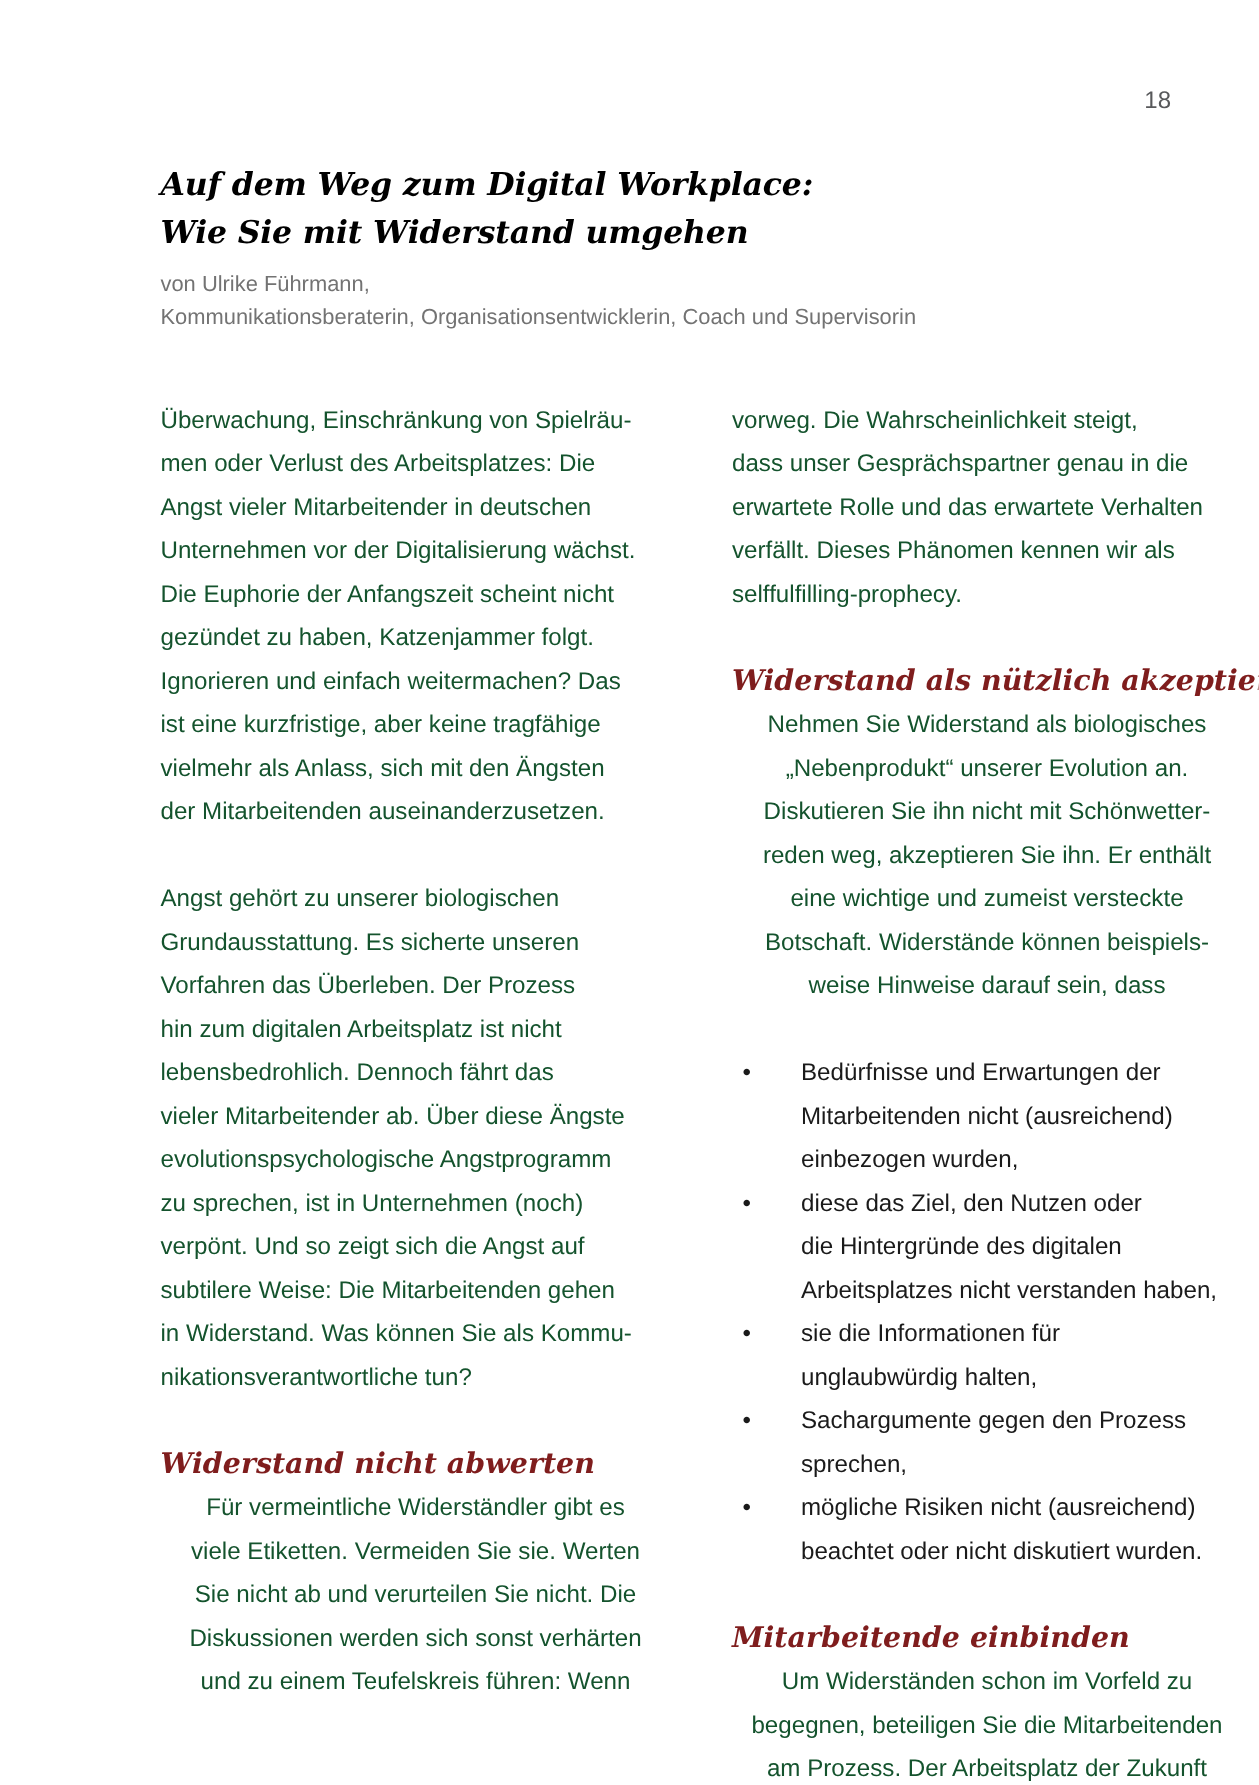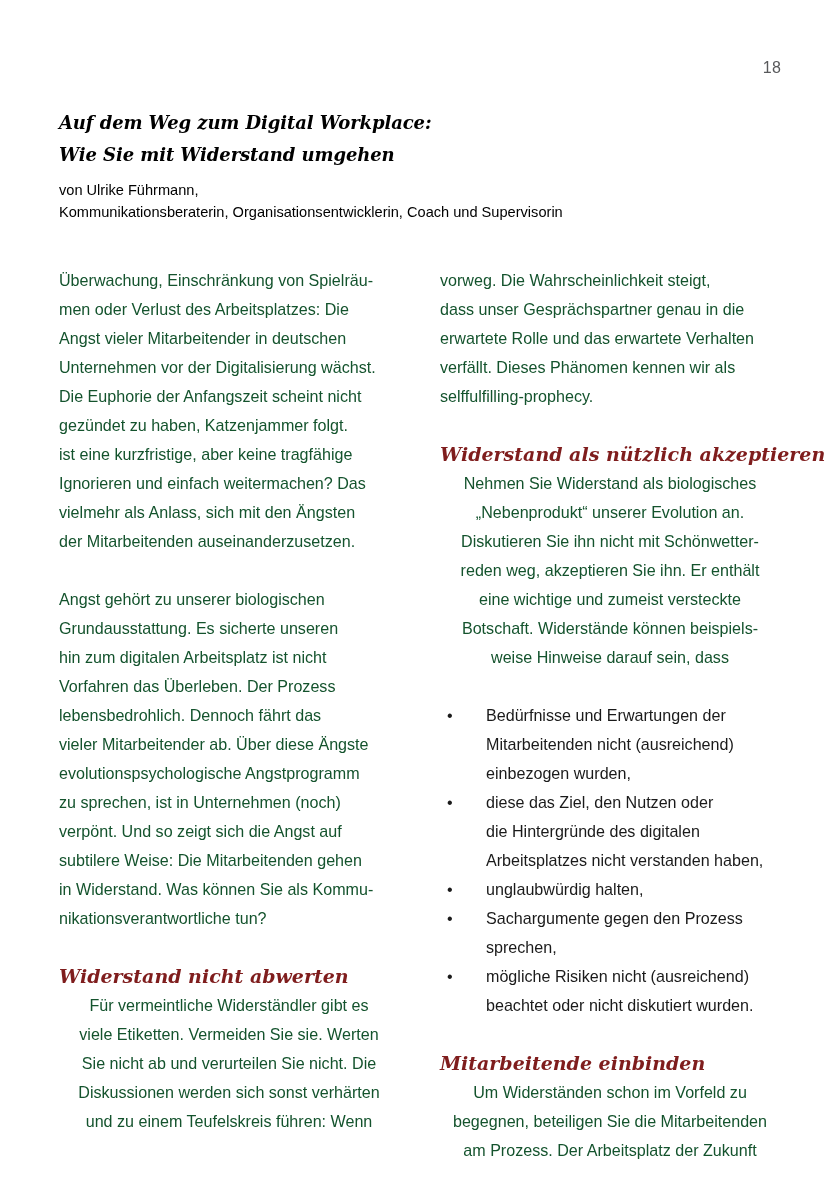--- a/index.html
+++ b/index.html
@@ -14,20 +14,21 @@
     position: relative;
     font-family: "Liberation Sans", sans-serif;
     color: #1a1a1a;
     overflow: hidden;
   }
 
   .page {
     position: absolute;
     inset: 0;
     background: #ffffff;
+    margin-left: 48px;
   }
 
   
   .page-number {
     position: absolute;
     top: 58px;
     right: 58px;
     font-family: "Liberation Sans", sans-serif;
     font-size: 16px;
     line-height: 20px;
@@ -39,37 +40,37 @@
   .headline-block {
     position: absolute;
     left: 59px;
     top: 107px;
     width: 700px;
   }
   .headline {
     font-family: "DejaVu Serif", "Liberation Serif", serif;
     font-weight: bold;
     font-style: italic;
-    font-size: 18px;
+    font-size: 21px;
     line-height: 32px;
     letter-spacing: -0.1px;
     color: #000000;
     margin: 0;
   }
   .headline .line {
     display: block;
     white-space: nowrap;
   }
 
   .byline {
     margin-top: 8px;
     font-family: "Liberation Sans", sans-serif;
     font-size: 14.6px;
     line-height: 22px;
-    color: #000000;
+    color: #737373;
   }
   .byline .line {
     display: block;
     white-space: nowrap;
   }
 
   
   .columns {
     position: absolute;
     left: 59px;
@@ -161,31 +162,31 @@
 
     <div class="column">
 
       <p class="para">
         <span class="line">Überwachung, Einschränkung von Spielräu-</span>
         <span class="line">men oder Verlust des Arbeitsplatzes: Die</span>
         <span class="line">Angst vieler Mitarbeitender in deutschen</span>
         <span class="line">Unternehmen vor der Digitalisierung wächst.</span>
         <span class="line">Die Euphorie der Anfangszeit scheint nicht</span>
         <span class="line">gezündet zu haben, Katzenjammer folgt.</span>
+        <span class="line">Ignorieren und einfach weitermachen? Das</span>
         <span class="line">ist eine kurzfristige, aber keine tragfähige</span>
-        <span class="line">Ignorieren und einfach weitermachen? Das</span>
         <span class="line">vielmehr als Anlass, sich mit den Ängsten</span>
         <span class="line">der Mitarbeitenden auseinanderzusetzen.</span>
       </p>
 
       <p class="para">
         <span class="line">Angst gehört zu unserer biologischen</span>
         <span class="line">Grundausstattung. Es sicherte unseren</span>
+        <span class="line">Vorfahren das Überleben. Der Prozess</span>
         <span class="line">hin zum digitalen Arbeitsplatz ist nicht</span>
-        <span class="line">Vorfahren das Überleben. Der Prozess</span>
         <span class="line">lebensbedrohlich. Dennoch fährt das</span>
         <span class="line">vieler Mitarbeitender ab. Über diese Ängste</span>
         <span class="line">evolutionspsychologische Angstprogramm</span>
         <span class="line">zu sprechen, ist in Unternehmen (noch)</span>
         <span class="line">verpönt. Und so zeigt sich die Angst auf</span>
         <span class="line">subtilere Weise: Die Mitarbeitenden gehen</span>
         <span class="line">in Widerstand. Was können Sie als Kommu-</span>
         <span class="line">nikationsverantwortliche tun?</span>
       </p>
 
@@ -234,20 +235,21 @@
           <span class="line">einbezogen wurden,</span>
         </li>
         <li class="bullet-item">
           <span class="bullet-marker">•</span>
           <span class="line">diese das Ziel, den Nutzen oder</span>
           <span class="line">die Hintergründe des digitalen</span>
           <span class="line">Arbeitsplatzes nicht verstanden haben,</span>
         </li>
         <li class="bullet-item">
           <span class="bullet-marker">•</span>
+          <span class="line">sie die Informationen für</span>
           <span class="line">unglaubwürdig halten,</span>
         </li>
         <li class="bullet-item">
           <span class="bullet-marker">•</span>
           <span class="line">Sachargumente gegen den Prozess</span>
           <span class="line">sprechen,</span>
         </li>
         <li class="bullet-item">
           <span class="bullet-marker">•</span>
           <span class="line">mögliche Risiken nicht (ausreichend)</span>

